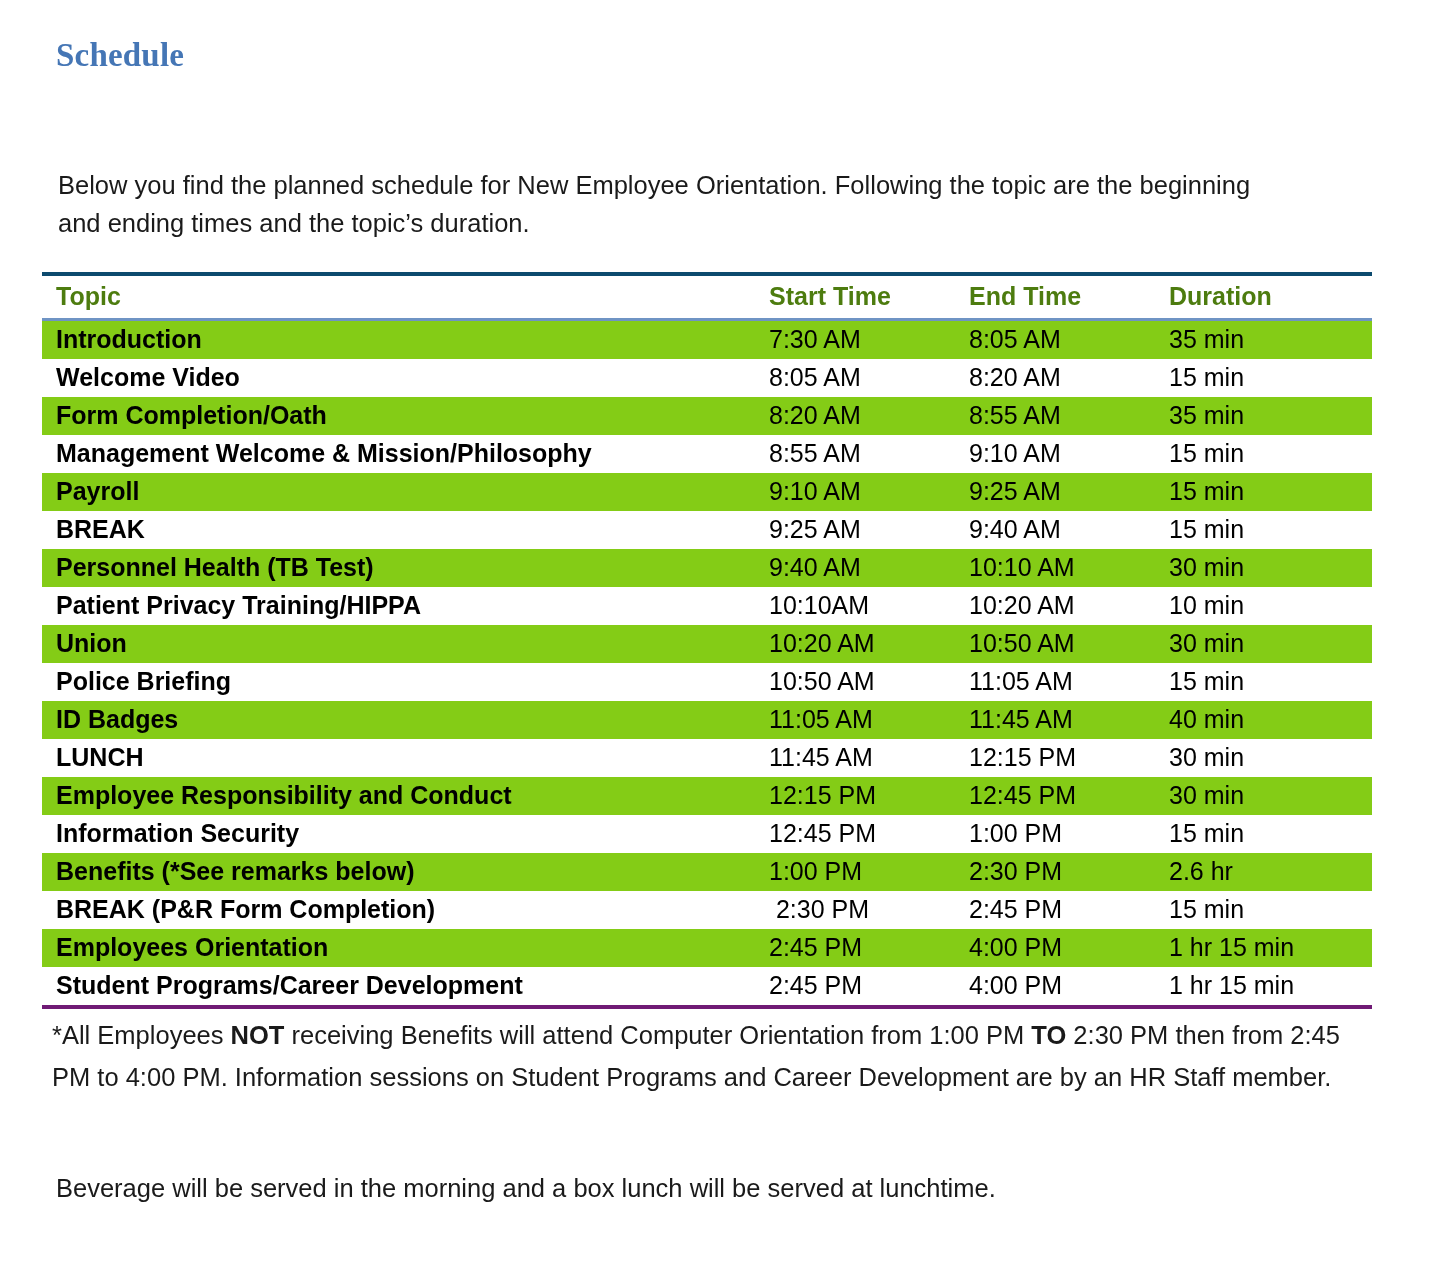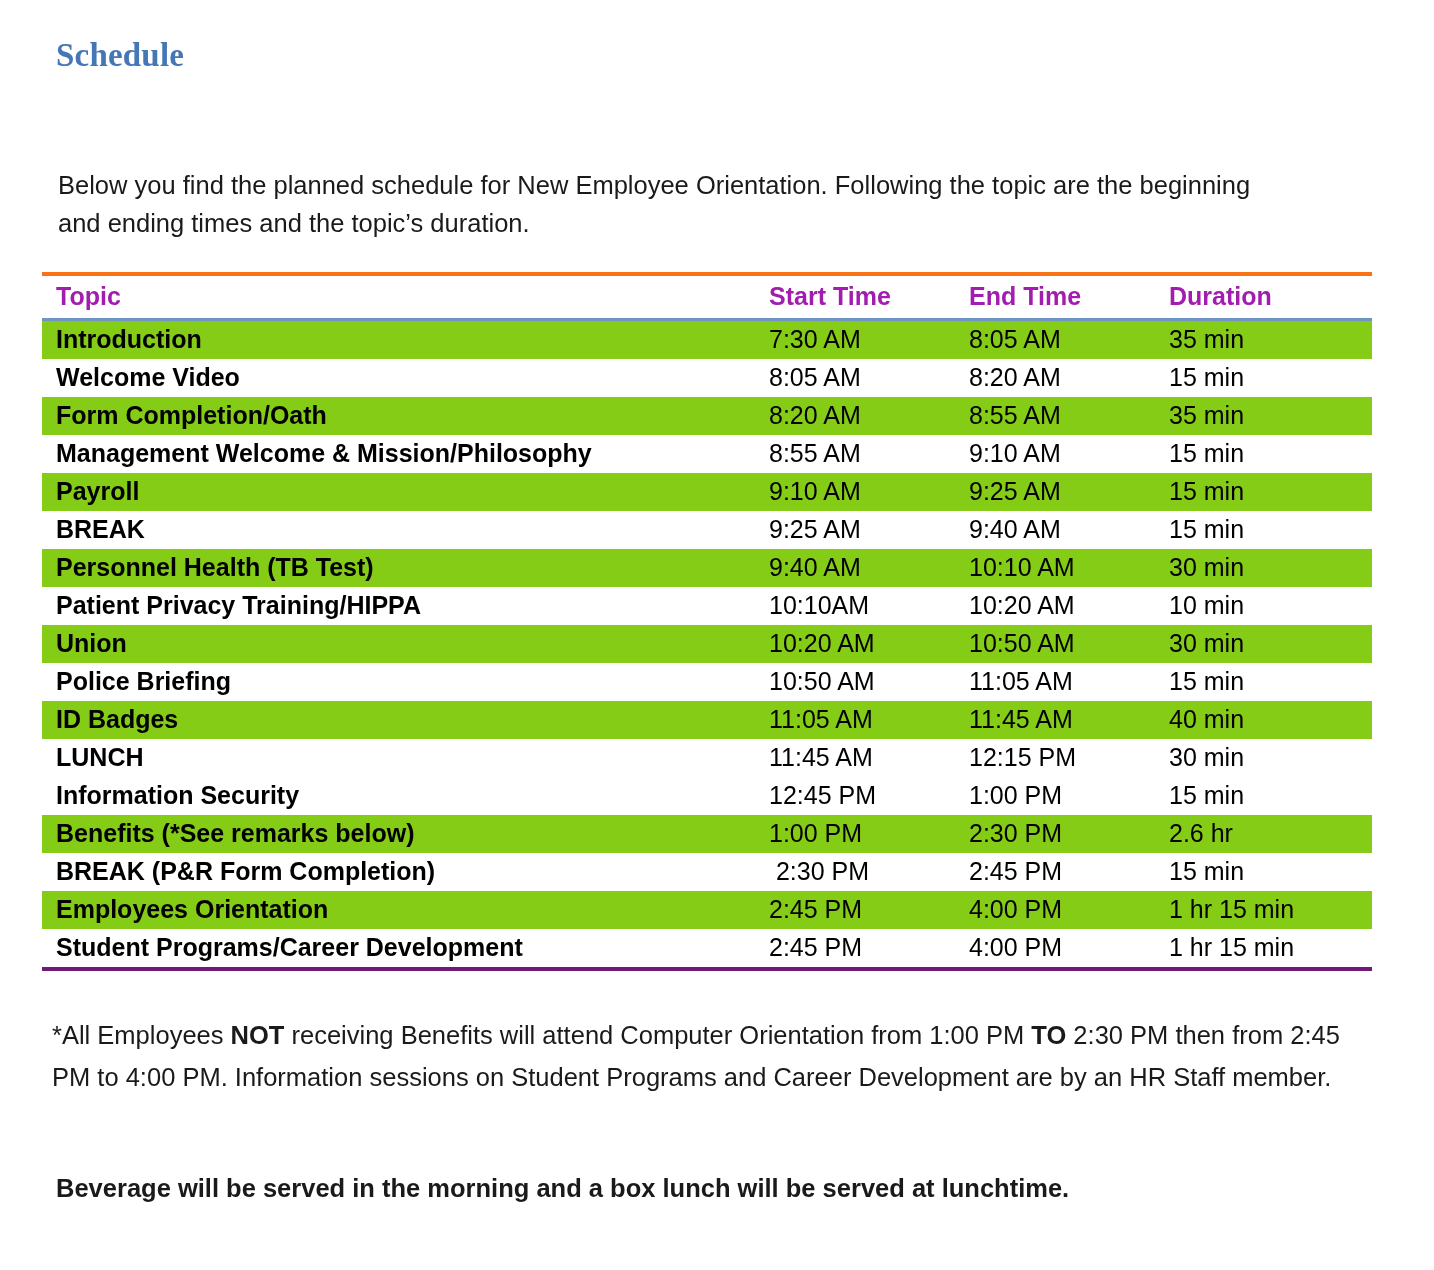--- a/index.html
+++ b/index.html
@@ -55,23 +55,23 @@
   }
   table.schedule col.c-topic   { width: 713px; }
   table.schedule col.c-start   { width: 200px; }
   table.schedule col.c-end     { width: 200px; }
   table.schedule col.c-dur     { width: 217px; }
 
   table.schedule thead th {
     text-align: left;
     font-size: 25px;
     font-weight: bold;
-    color: #a21caf;
+    color: #4d7c0f;
     padding: 6px 0 7px 14px;
-    border-top: 4px solid #f97316;
+    border-top: 4px solid #0c4a6e;
     border-bottom: 3px solid #6f94c4;
     background: #ffffff;
     white-space: nowrap;
   }
   table.schedule tbody td {
     font-size: 25px;
     padding: 3px 0 4px 14px;
     color: #000;
     line-height: 31px;
     white-space: pre;
@@ -97,21 +97,20 @@
   }
   .footnote b { font-weight: bold; }
   .closing {
     position: absolute;
     left: 56px;
     top: 1143px;
     width: 1320px;
     font-size: 25.5px;
     line-height: 38px;
     color: #1a1a1a;
-    font-weight: bold;
   }
 </style>
 </head>
 <body>
 
 <div class="page">
 
   <div class="doc-title">Schedule</div>
 
   <p class="intro">Below you find the planned schedule for New Employee Orientation.  Following the topic are the beginning and ending times and the topic’s duration.</p>
@@ -198,20 +197,26 @@
             <td class="start">11:05 AM</td>
             <td class="end">11:45 AM</td>
             <td class="duration">40 min</td>
           </tr>
           <tr>
             <td class="topic">LUNCH</td>
             <td class="start">11:45 AM</td>
             <td class="end">12:15 PM</td>
             <td class="duration">30 min</td>
           </tr>
+          <tr class="shaded">
+            <td class="topic">Employee Responsibility and Conduct</td>
+            <td class="start">12:15 PM</td>
+            <td class="end">12:45 PM</td>
+            <td class="duration">30 min</td>
+          </tr>
           <tr>
             <td class="topic">Information Security</td>
             <td class="start">12:45 PM</td>
             <td class="end">1:00 PM</td>
             <td class="duration">15 min</td>
           </tr>
           <tr class="shaded">
             <td class="topic">Benefits (*See remarks below)</td>
             <td class="start">1:00 PM</td>
             <td class="end">2:30 PM</td>

